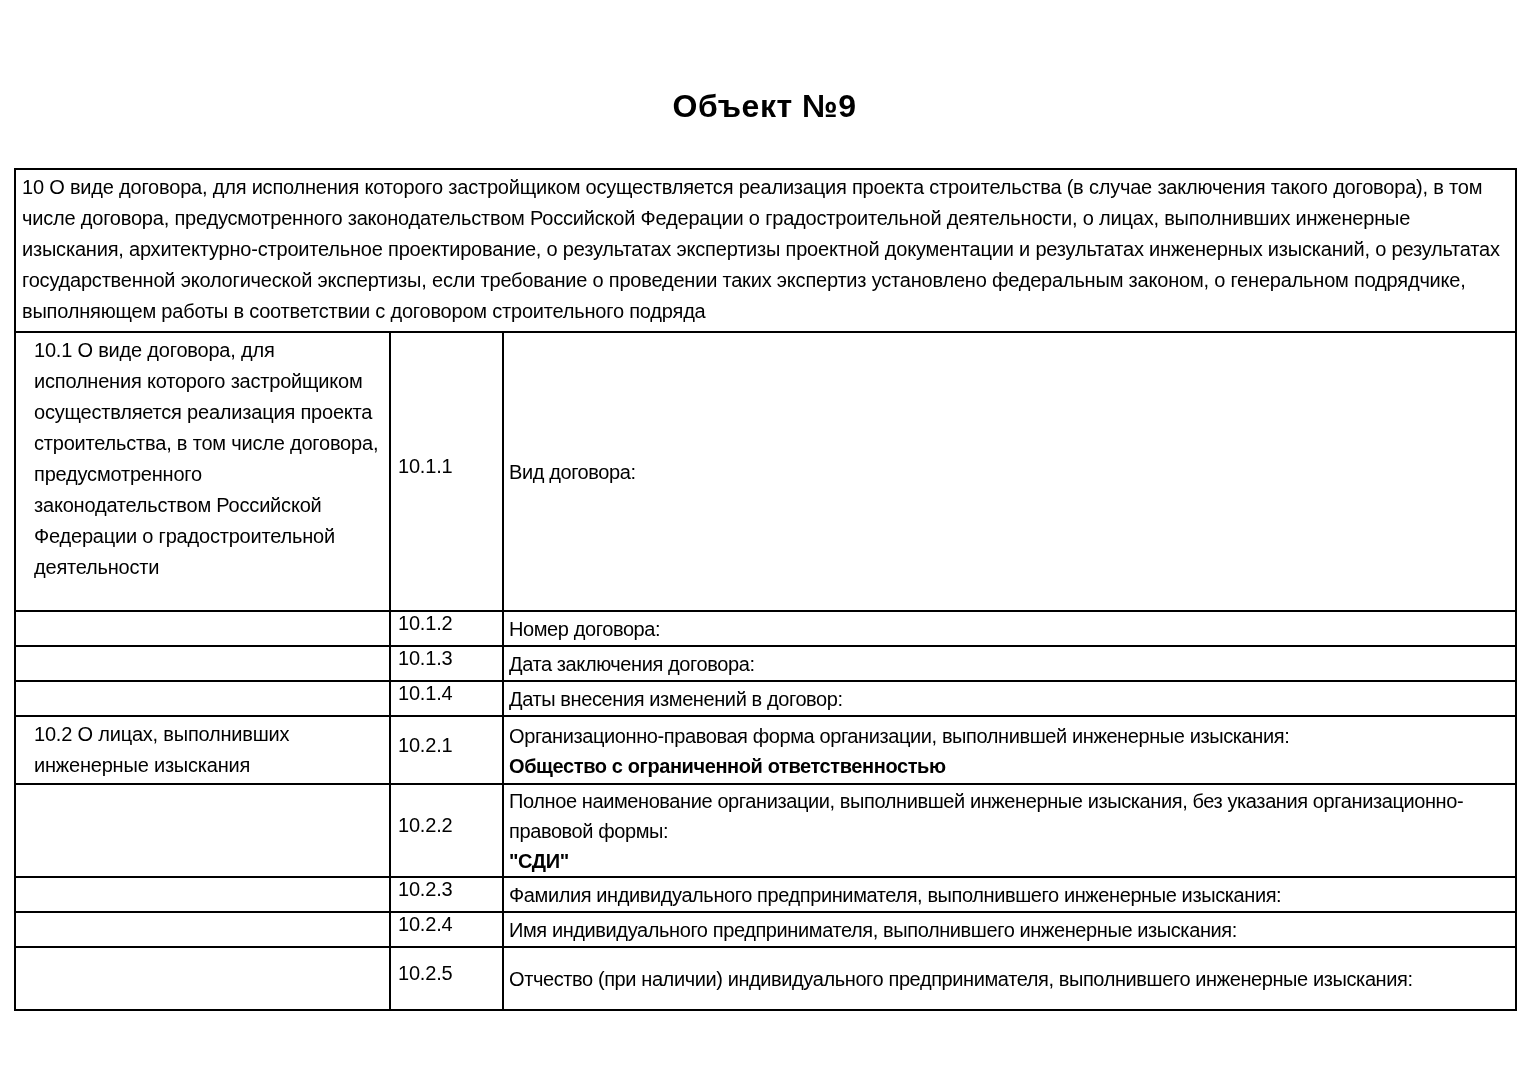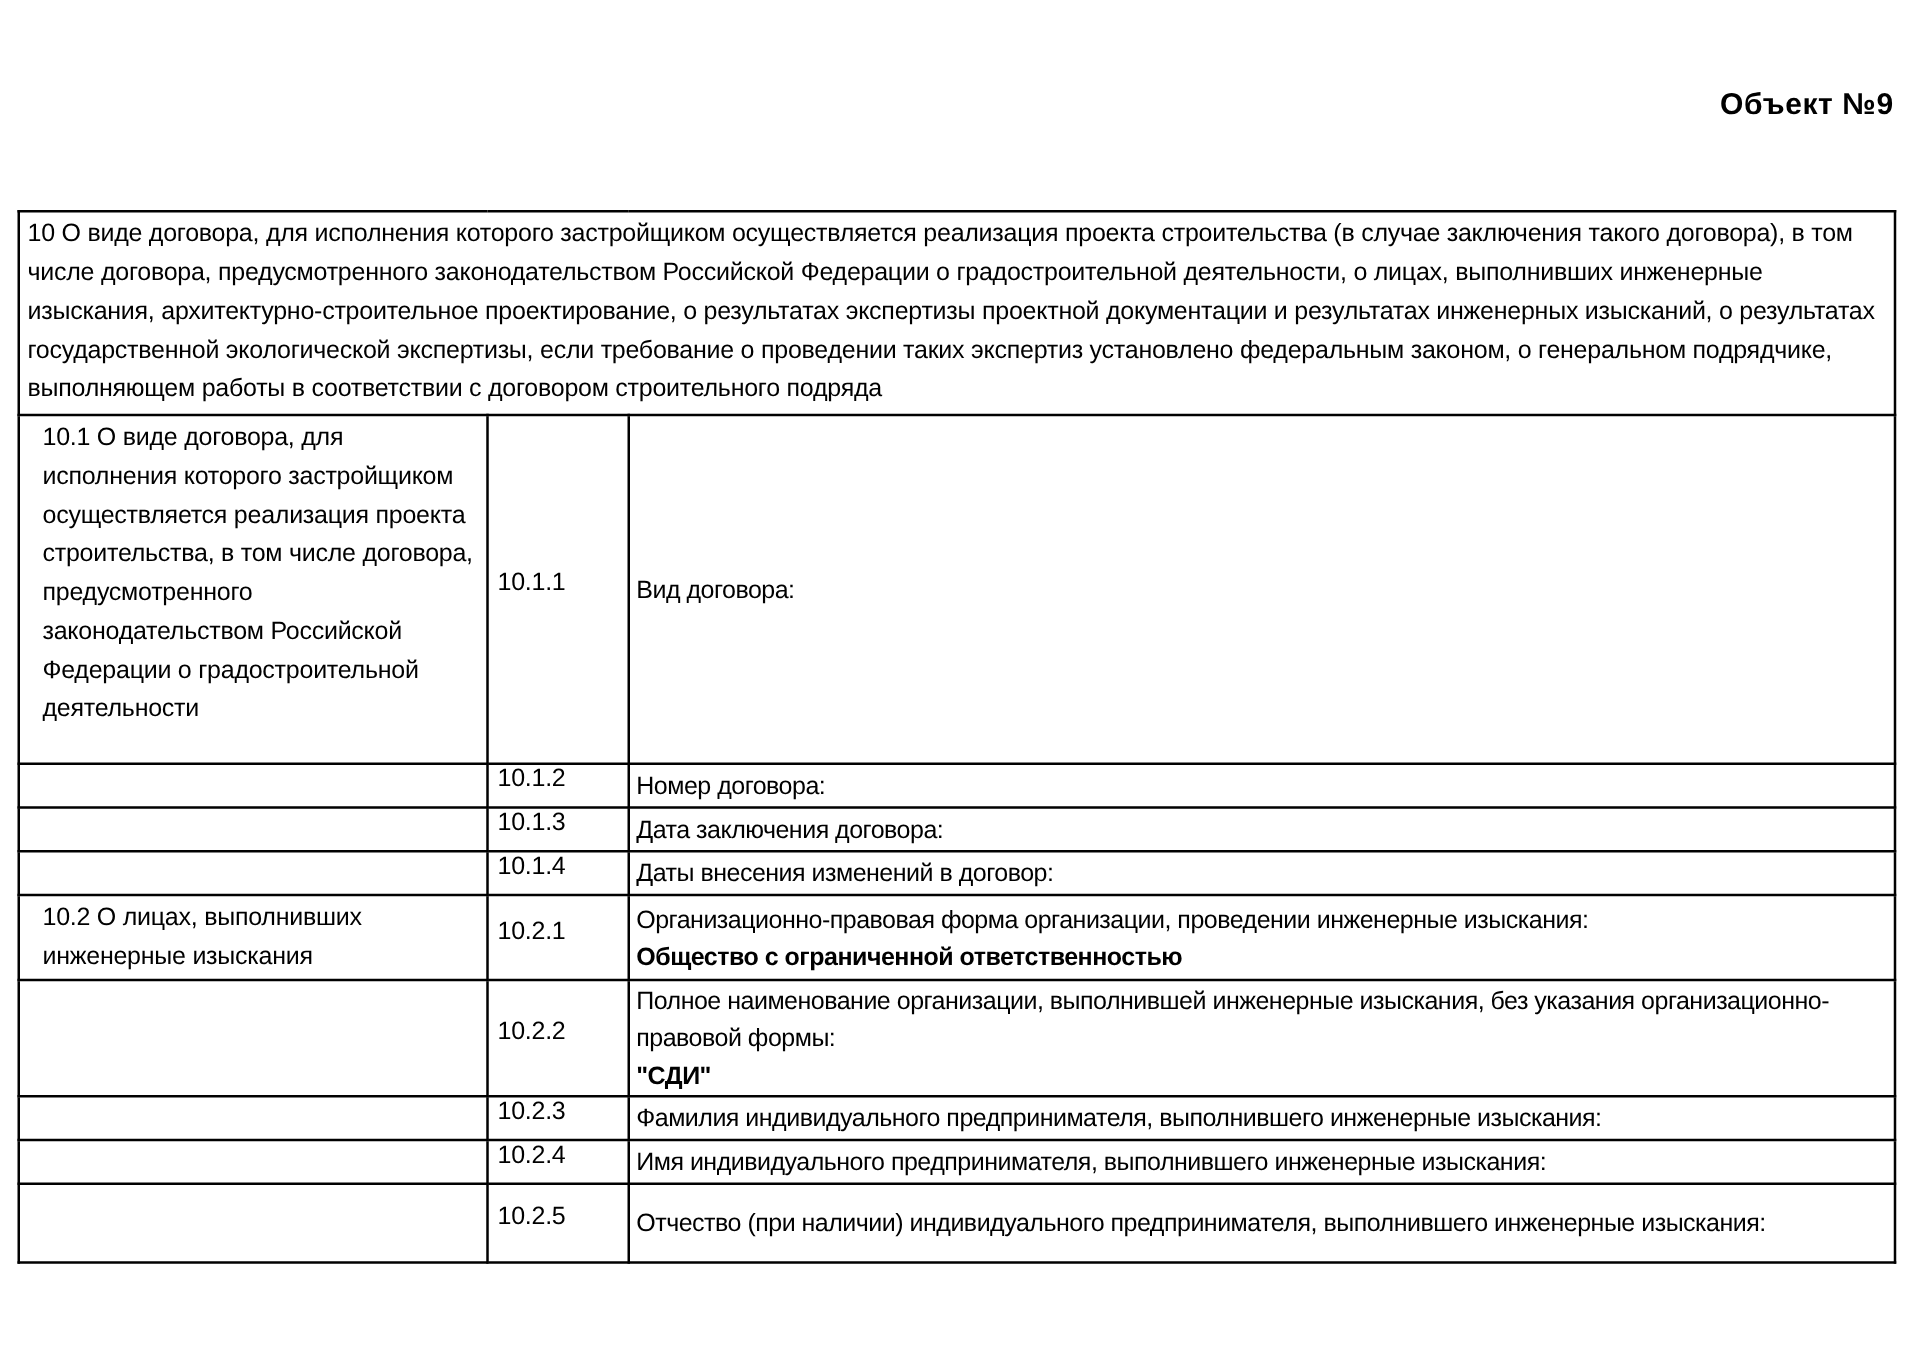--- a/index.html
+++ b/index.html
@@ -11,26 +11,26 @@
   }
   .page {
     position: relative;
     width: 1529px;
     height: 1080px;
     background: #ffffff;
     overflow: hidden;
   }
   .doc-title {
     position: absolute;
-    top: 70px;
+    top: 88px;
     left: 14px;
     width: 1501px;
     margin: 0;
-    text-align: right;
-    font-size: 24px;
+    text-align: center;
+    font-size: 32px;
     font-weight: 700;
     letter-spacing: 0.5px;
   }
   table.decl-table {
     position: absolute;
     top: 168px;
     left: 14px;
     width: 1501px;
     border-collapse: collapse;
     table-layout: fixed;
@@ -133,21 +133,21 @@
         <td class="c-content">
           <span class="field-label">Даты внесения изменений в договор:</span>
           
         </td>
       </tr>
 
       <tr class="rh-two">
         <td class="c-left">10.2 О лицах, выполнивших инженерные изыскания</td>
         <td class="c-num">10.2.1</td>
         <td class="c-content">
-          <span class="field-label">Организационно-правовая форма организации, проведении инженерные изыскания:</span>
+          <span class="field-label">Организационно-правовая форма организации, выполнившей инженерные изыскания:</span>
           <div class="field-value">Общество с ограниченной ответственностью</div>
         </td>
       </tr>
 
       <tr class="rh-three">
         <td class="c-left"></td>
         <td class="c-num">10.2.2</td>
         <td class="c-content">
           <span class="field-label">Полное наименование организации, выполнившей инженерные изыскания, без указания организационно-правовой формы:</span>
           <div class="field-value">"СДИ"</div>

